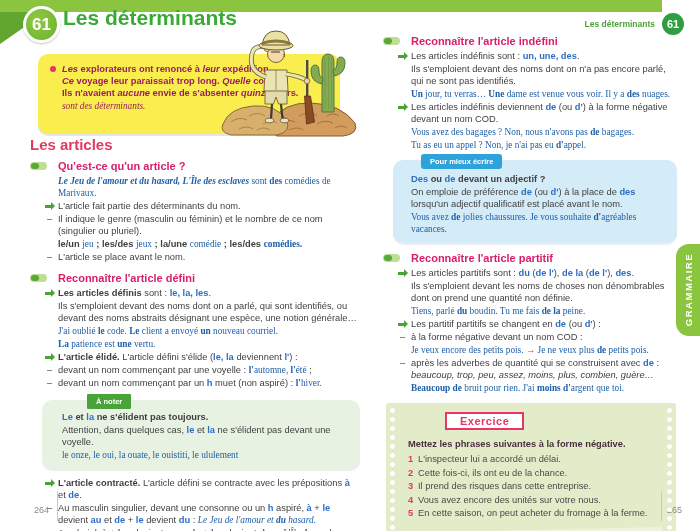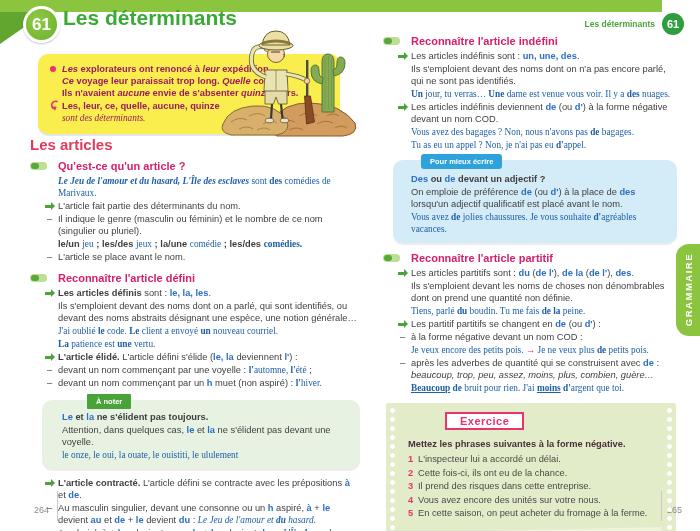--- a/index.html
+++ b/index.html
@@ -50,21 +50,21 @@
                   border-left:4px solid #4aa339;border-top:4px solid transparent;border-bottom:4px solid transparent;}
 
   
   .sg-b{font-weight:bold;}
   .sg-i{font-style:italic;}
   .sg-k{color:#2d6fc4;font-weight:bold;}
   .sg-e,.sg-eb,.sg-ei,.sg-ebi,.sg-eu{font-family:"Liberation Serif",serif;color:#1d5fa8;}
   .sg-eb{font-weight:bold;}
   .sg-ei{font-style:italic;}
   .sg-ebi{font-weight:bold;font-style:italic;}
-  .sg-eu{text-decoration:underline;font-weight:bold;margin-top:19px;}
+  .sg-eu{font-weight:bold;margin-top:19px;}
   .sg-ar{color:#e8336d;font-weight:bold;}
 
   
   .note{margin:11px 0 8px 12px;background:#e7f2e2;border-radius:10px;padding:10px 10px 7px 20px;
         position:relative;box-shadow:0 2px 0 rgba(0,0,0,.07);}
   .note .line,.pme .line{padding-left:0;}
   .note-label{position:absolute;top:-6px;left:45px;background:#4aa339;color:#fff;font-weight:bold;
               font-size:7.5px;padding:1.5px 9px;border-radius:1px;}
   .pme{margin:9px 0 8px 10px;background:#d4ebf8;border-radius:10px;padding:12px 25px 7px 18px;
        position:relative;box-shadow:0 2px 0 rgba(0,0,0,.07);}
@@ -111,26 +111,20 @@
   <h1 class="lesson-title">Les déterminants</h1>
   <div class="running-head">
     <span class="running-title">Les déterminants</span>
     <span class="running-badge">61</span>
   </div>
 
   <div class="intro-box">
     <p class="iline"><span class="pink-dot"></span><span><span class="sg-hmi">Les</span><span class="sg-hm"> explorateurs ont renoncé à </span><span class="sg-hmi">leur</span><span class="sg-hm"> expédition.</span></span></p>
     <p class="iline"><span><span class="sg-hmi">Ce</span><span class="sg-hm"> voyage leur paraissait trop long. </span><span class="sg-hmi">Quelle</span><span class="sg-hm"> corvée !</span></span></p>
     <p class="iline"><span><span class="sg-hm">Ils n'avaient </span><span class="sg-hmi">aucune</span><span class="sg-hm"> envie de s'absenter </span><span class="sg-hmi">quinze</span><span class="sg-hm"> jours.</span></span></p>
-    <p class="iline">
-      <svg class="g-arrow" viewBox="0 0 12 12">
-          <path d="M10.5,2 A4.3,4.3 0 1,0 6.5,9.6" fill="none" stroke="#e8336d" stroke-width="1.8"></path>
-          <path d="M4.6,7.2 L7.6,11.6 L9.6,7.4 Z" fill="#e8336d"></path>
-        </svg>
-      <span><span class="sg-hm">Les, leur, ce, quelle, aucune, quinze</span></span></p>
     <p class="iline"><span><span class="sg-hms">sont des déterminants.</span></span></p>
   </div>
 
   <svg class="illustration" viewBox="0 0 146 119">
     <path d="M52,98 Q64,78 92,79 Q122,80 136,99 Q140,110 124,112 L58,112 Q46,106 52,98 Z" fill="#d29c5e" stroke="#8a5a2b" stroke-width="1"></path>
     <path d="M60,100 q8,-6 16,-2 M80,92 q10,-6 18,0 M98,100 q8,-5 16,-1 M70,106 q8,-4 14,0 M108,92 q6,-4 12,0 M116,104 q6,-4 12,0" stroke="#9a6a33" fill="none" stroke-width="0.8"></path>
     <path d="M4,100 Q10,84 34,82 Q58,80 68,97 Q72,108 58,111 L12,111 Q0,108 4,100 Z" fill="#d8b06c" stroke="#8a6a33" stroke-width="1"></path>
     <path d="M12,98 q8,-6 16,-2 M30,92 q9,-5 16,0 M44,100 q8,-5 14,-1 M20,105 q8,-4 14,0 M38,106 q7,-4 13,0" stroke="#9a7a3b" fill="none" stroke-width="0.8"></path>
     <path d="M103,88 L103,38 Q103,30 109,30 Q115,30 115,38 L115,88 Z" fill="#85ab52" stroke="#55763a" stroke-width="1"></path>
     <path d="M106,34 L106,85 M109.5,32 L109.5,85 M112.5,34 L112.5,85" stroke="#6d9243" stroke-width="0.6"></path>

